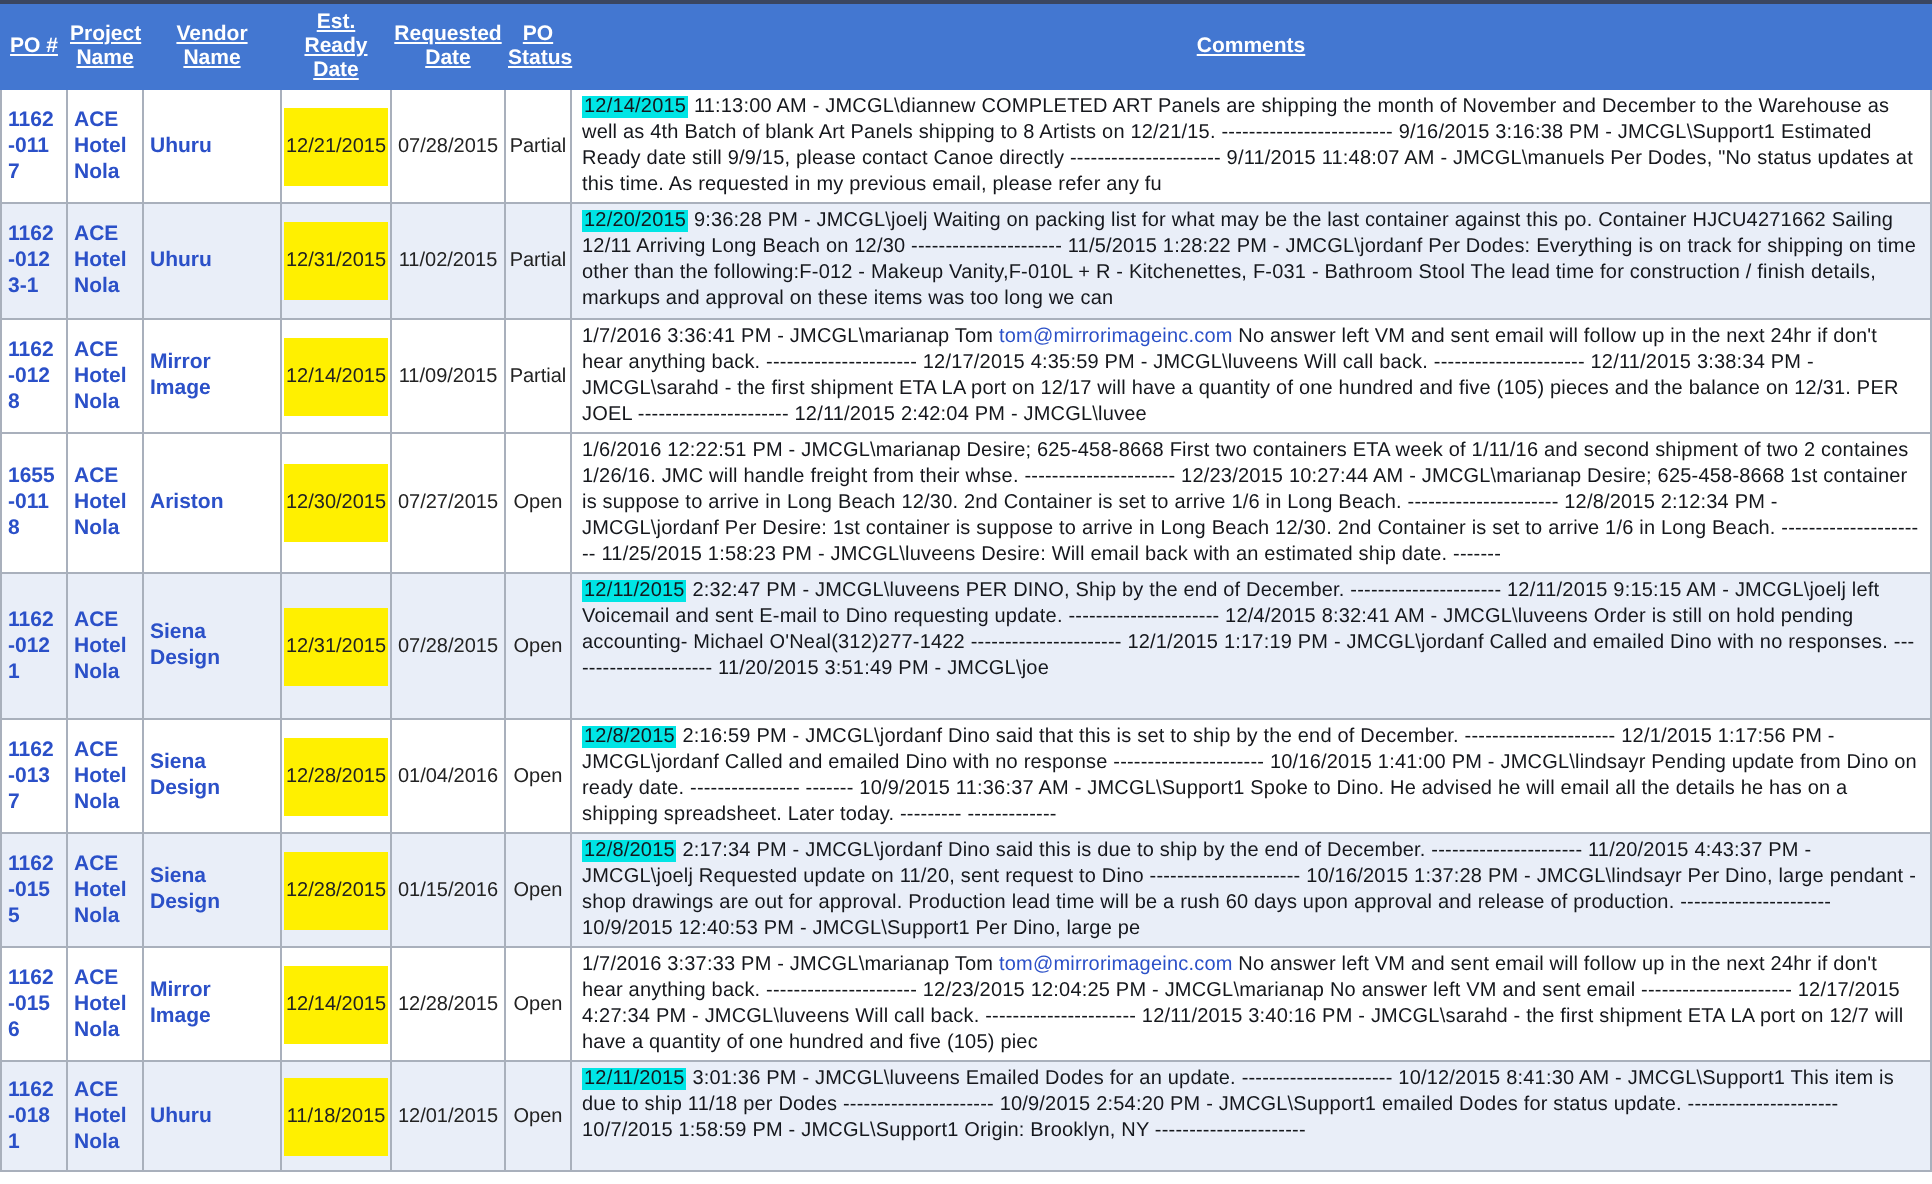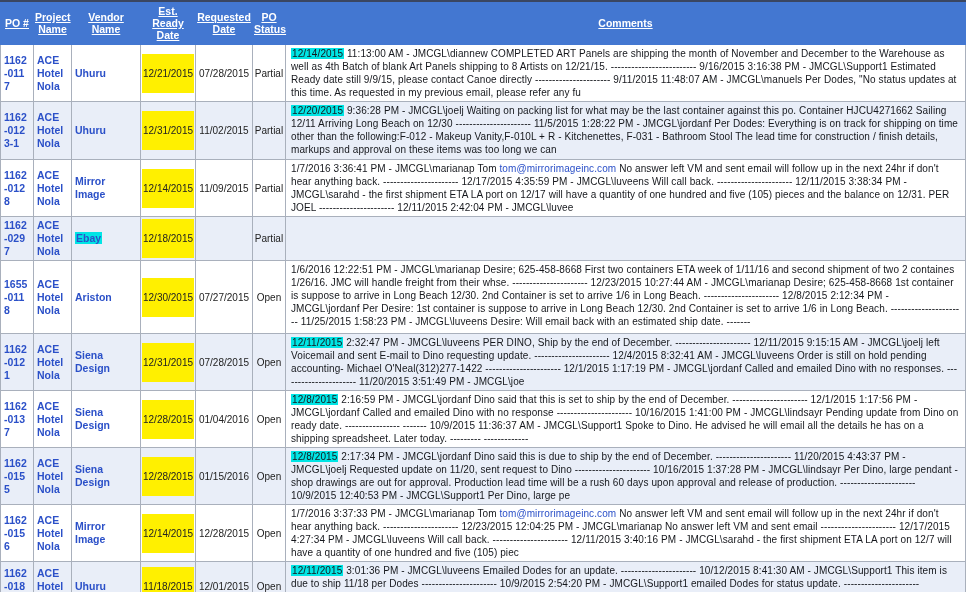--- a/index.html
+++ b/index.html
@@ -89,29 +89,20 @@
       </tr>
       <tr>
         <td class="c-po"><a>1162-0128</a></td>
         <td class="c-project"><a>ACE Hotel Nola</a></td>
         <td class="c-vendor"><a>Mirror Image</a></td>
         <td class="c-est"><span class="hl-yellow">12/14/2015</span></td>
         <td class="c-req"><span>11/09/2015</span></td>
         <td class="c-status"><span>Partial</span></td>
         <td class="c-comments"><span>1/7/2016 3:36:41 PM - JMCGL\marianap Tom </span><a>tom@mirrorimageinc.com</a><span> No answer left VM and sent email will follow up in the next 24hr if don't hear anything back. ---------------------- 12/17/2015 4:35:59 PM - JMCGL\luveens Will call back. ---------------------- 12/11/2015 3:38:34 PM - JMCGL\sarahd - the first shipment ETA LA port on 12/17 will have a quantity of one hundred and five (105) pieces and the balance on 12/31. PER JOEL ---------------------- 12/11/2015 2:42:04 PM - JMCGL\luvee</span></td>
       </tr>
-      <tr class="alt">
-        <td class="c-po"><a>1162-0297</a></td>
-        <td class="c-project"><a>ACE Hotel Nola</a></td>
-        <td class="c-vendor"><a class="hl-cyan">Ebay</a></td>
-        <td class="c-est"><span class="hl-yellow">12/18/2015</span></td>
-        <td class="c-req"></td>
-        <td class="c-status"><span>Partial</span></td>
-        <td class="c-comments"></td>
-      </tr>
       <tr>
         <td class="c-po"><a>1655-0118</a></td>
         <td class="c-project"><a>ACE Hotel Nola</a></td>
         <td class="c-vendor"><a>Ariston</a></td>
         <td class="c-est"><span class="hl-yellow">12/30/2015</span></td>
         <td class="c-req"><span>07/27/2015</span></td>
         <td class="c-status"><span>Open</span></td>
         <td class="c-comments"><span>1/6/2016 12:22:51 PM - JMCGL\marianap Desire; 625-458-8668 First two containers ETA week of 1/11/16 and second shipment of two 2 containes 1/26/16. JMC will handle freight from their whse. ---------------------- 12/23/2015 10:27:44 AM - JMCGL\marianap Desire; 625-458-8668 1st container is suppose to arrive in Long Beach 12/30. 2nd Container is set to arrive 1/6 in Long Beach. ---------------------- 12/8/2015 2:12:34 PM - JMCGL\jordanf Per Desire: 1st container is suppose to arrive in Long Beach 12/30. 2nd Container is set to arrive 1/6 in Long Beach. ---------------------- 11/25/2015 1:58:23 PM - JMCGL\luveens Desire: Will email back with an estimated ship date. -------</span></td>
       </tr>
       <tr class="alt">

